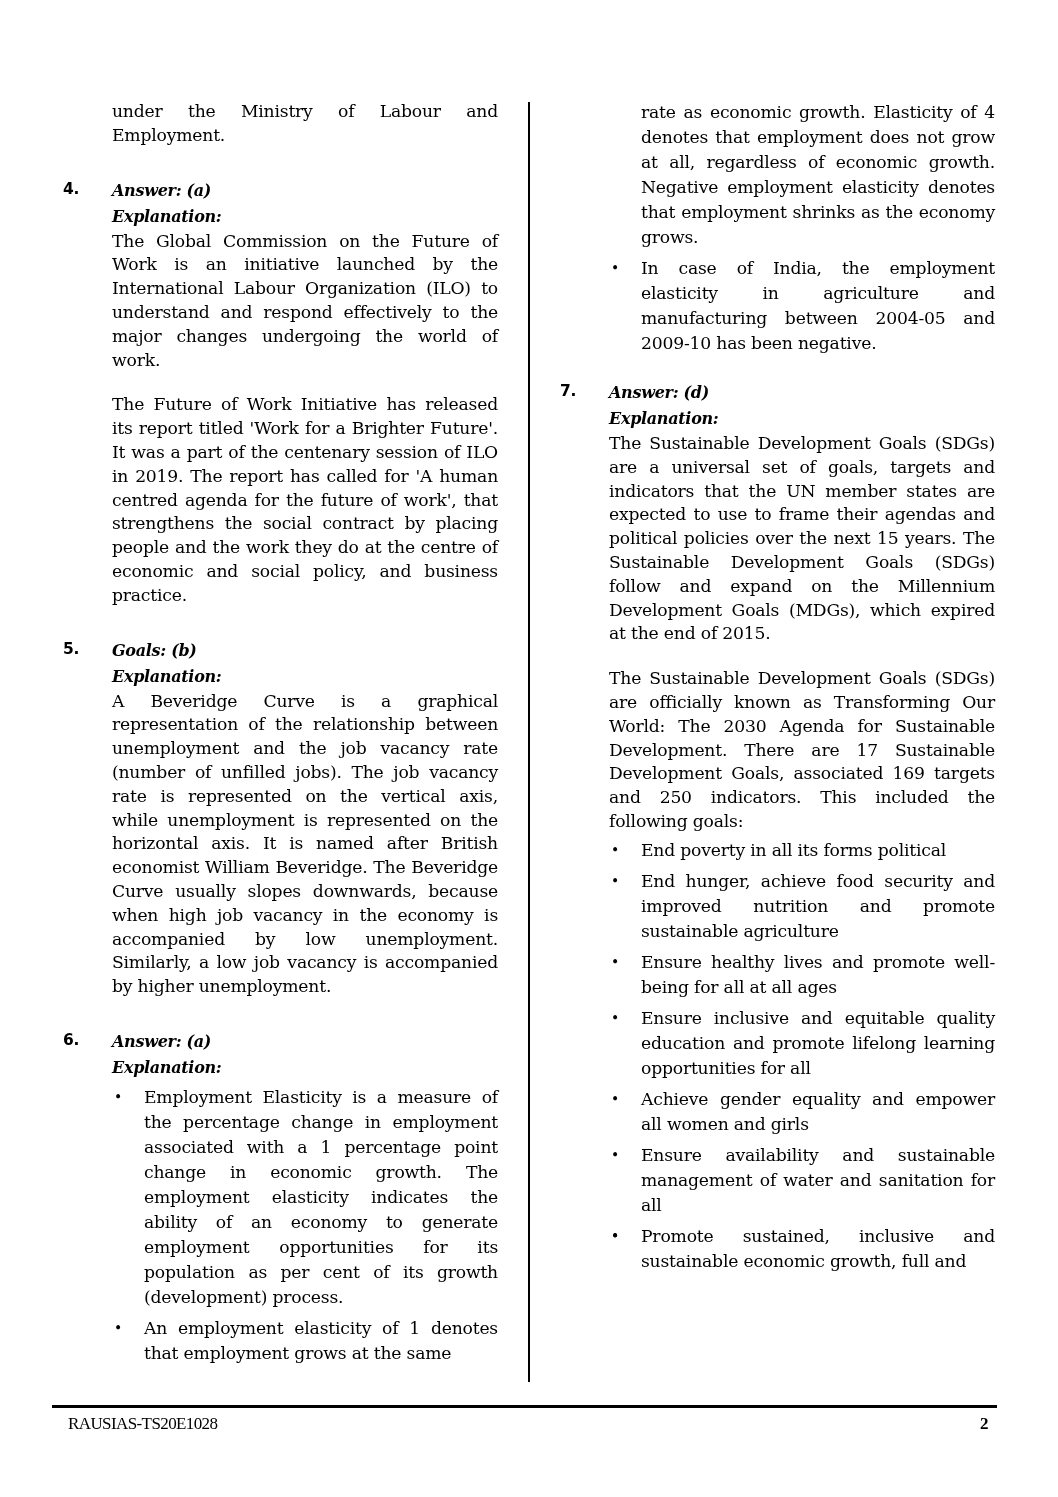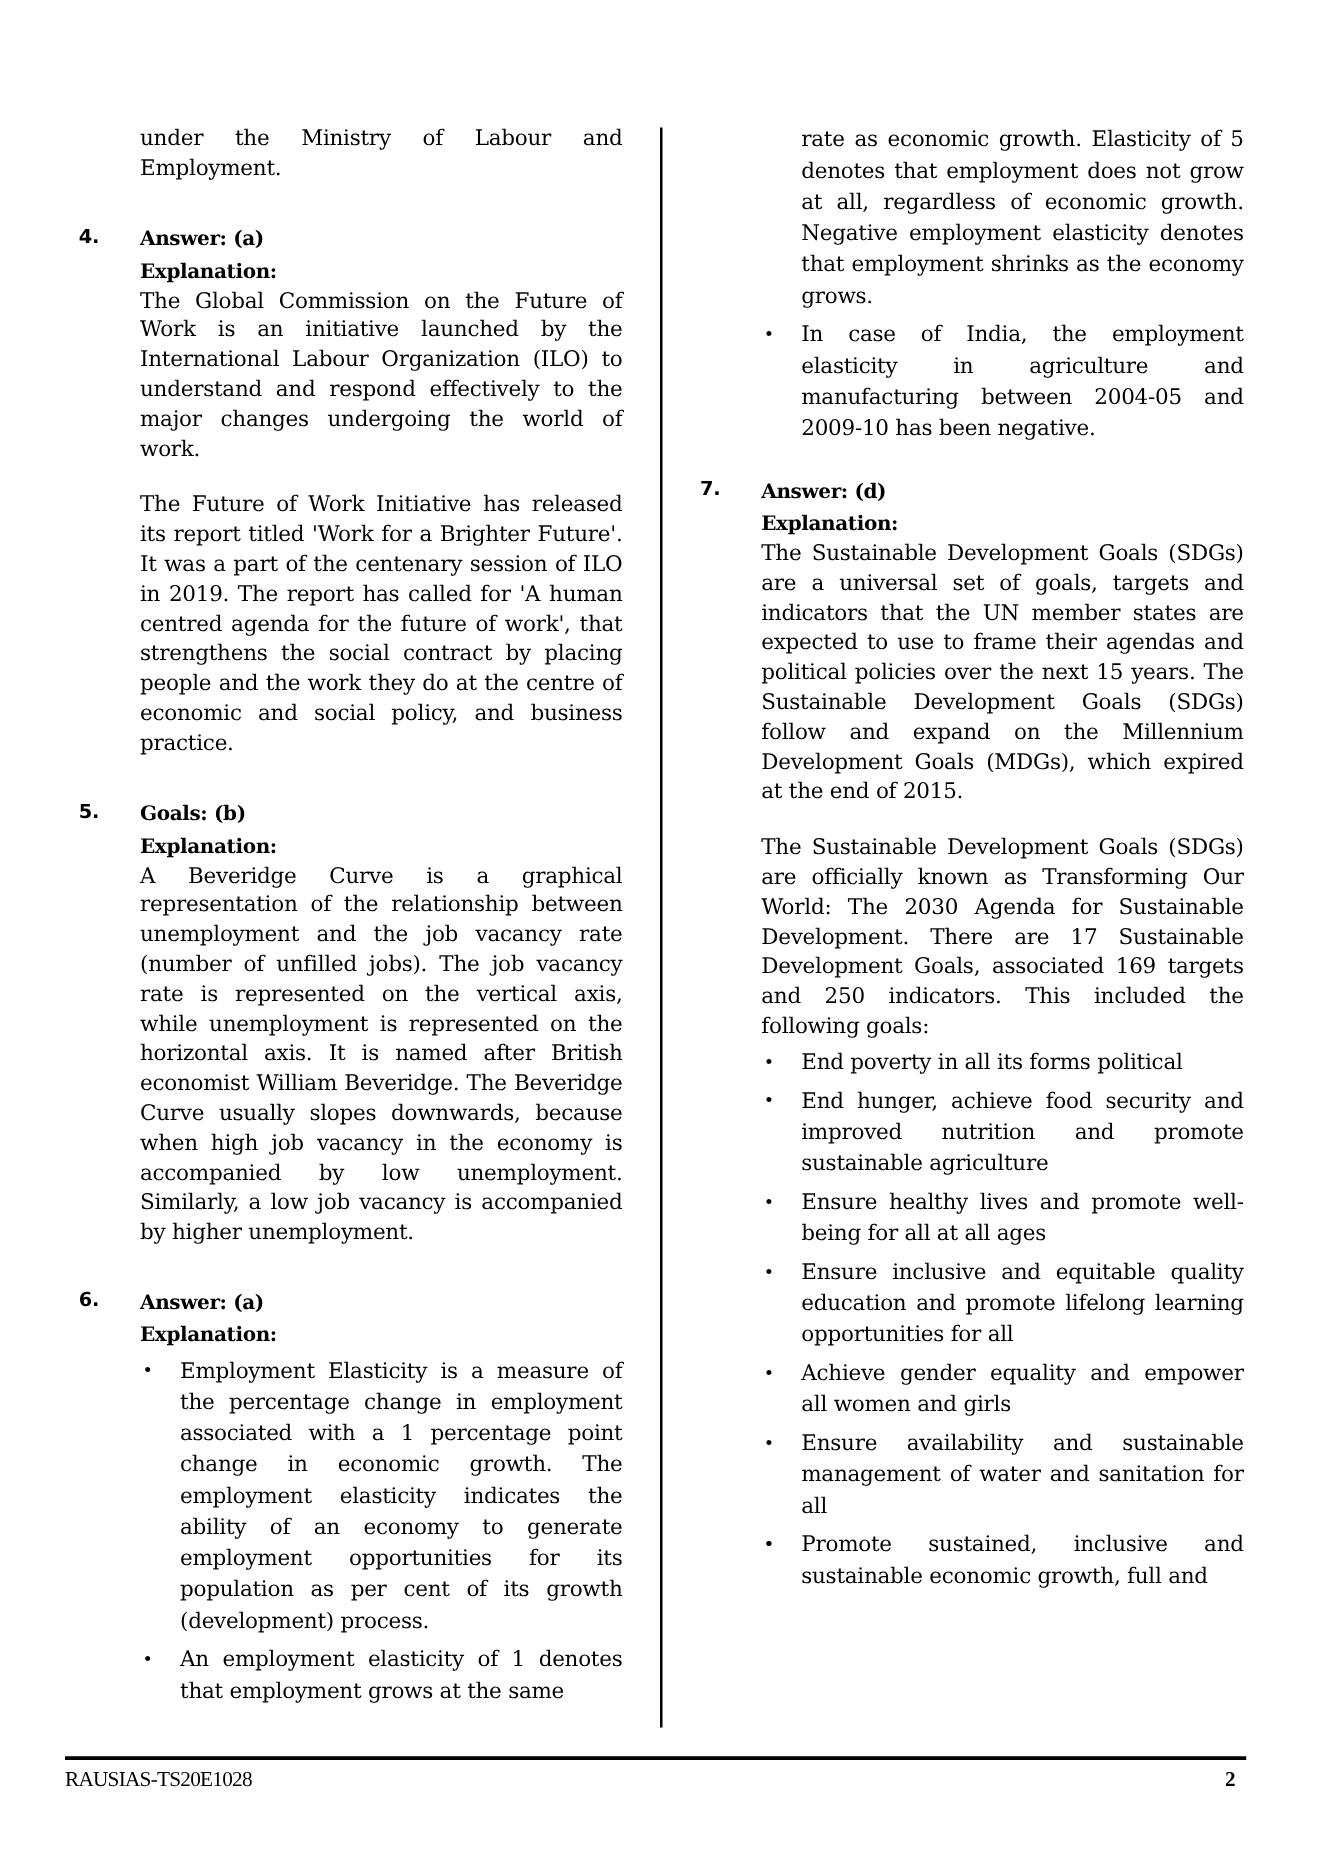--- a/index.html
+++ b/index.html
@@ -57,20 +57,21 @@
     font-weight: bold;
     font-family: "DejaVu Sans", "Liberation Sans", sans-serif;
     font-size: 15.5px;
   }
   .q-body { margin-left: 49px; }
   .answer, .expl-label {
     font-weight: bold;
     font-size: 16px;
     letter-spacing: -0.3px;
     line-height: 26px;
+    font-style: italic;
   }
   .p-gap { margin-top: 21px; }
 
   ul.bullets {
     list-style: none;
     margin: 4px 0 0 0;
     padding: 0;
   }
   ul.bullets li {
     position: relative;
@@ -89,21 +90,21 @@
   .footer-rule {
     position: absolute;
     left: 52px;
     top: 1405px;
     width: 945px;
     height: 3px;
     background: #000;
   }
   .footer-left {
     position: absolute;
-    left: 52px;
+    left: 68px;
     top: 1414px;
     font-family: "Liberation Serif", "DejaVu Serif", serif;
     font-size: 17px;
     letter-spacing: -0.6px;
   }
   .footer-right {
     position: absolute;
     left: 980px;
     top: 1414px;
     font-family: "Liberation Serif", "DejaVu Serif", serif;
@@ -153,21 +154,21 @@
             <span>An employment elasticity of 1 denotes that employment grows at the same</span>
           </li>
         </ul>
       </div>
     </div>
   </div>
 
   <div class="divider"></div>
 
   <div class="col col-right">
-    <p class="para" style="margin-left:81px;line-height:25px;">rate as economic growth. Elasticity of 5 denotes that employment does not grow at all, regardless of economic growth. Negative employment elasticity denotes that employment shrinks as the economy grows.</p>
+    <p class="para" style="margin-left:81px;line-height:25px;">rate as economic growth. Elasticity of 4 denotes that employment does not grow at all, regardless of economic growth. Negative employment elasticity denotes that employment shrinks as the economy grows.</p>
     <ul class="bullets" style="margin-left:49px;margin-top:6px;">
       <li>
         <span class="bullet-icon">•</span>
         <span>In case of India, the employment elasticity in agriculture and manufacturing between 2004-05 and 2009-10 has been negative.</span>
       </li>
     </ul>
 
     <div class="q-block" style="margin-top:24px;">
       <span class="q-num">7.</span>
       <div class="q-body">

